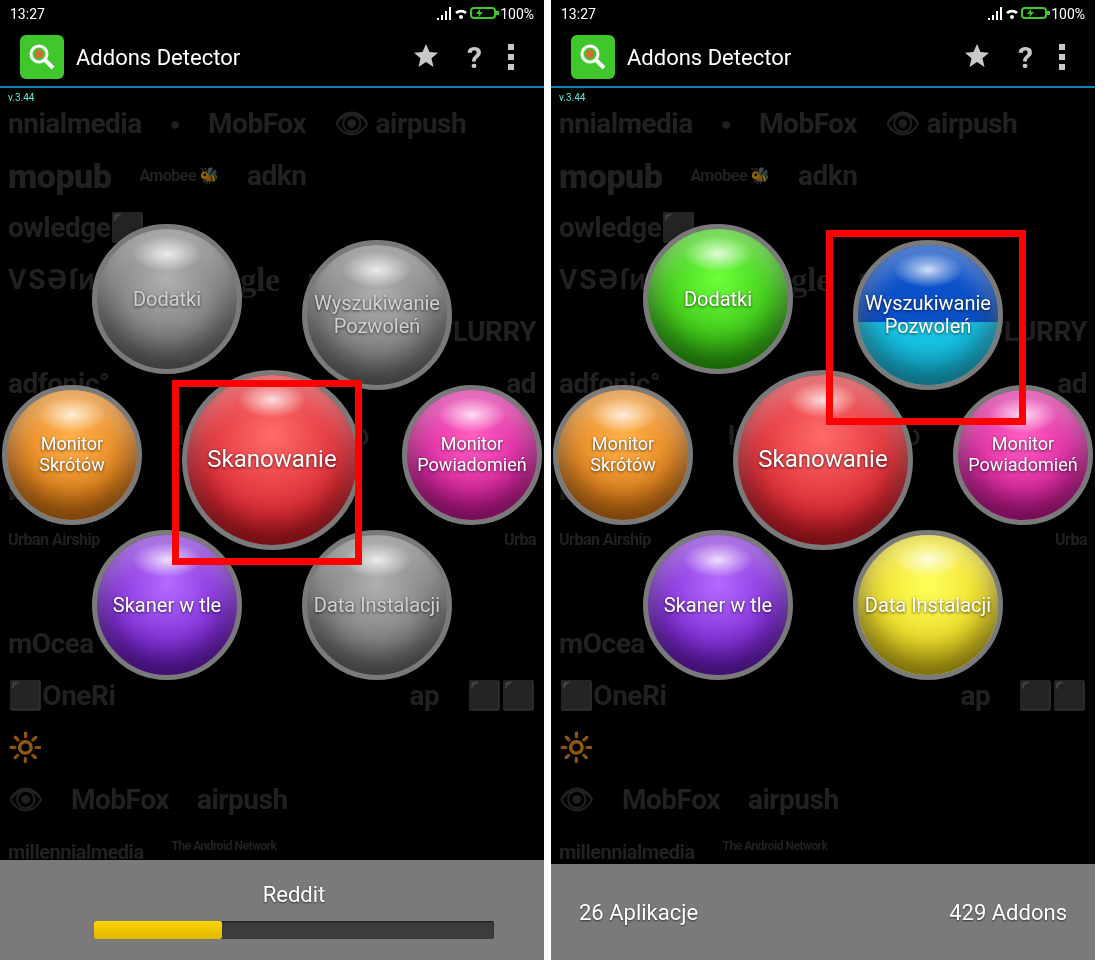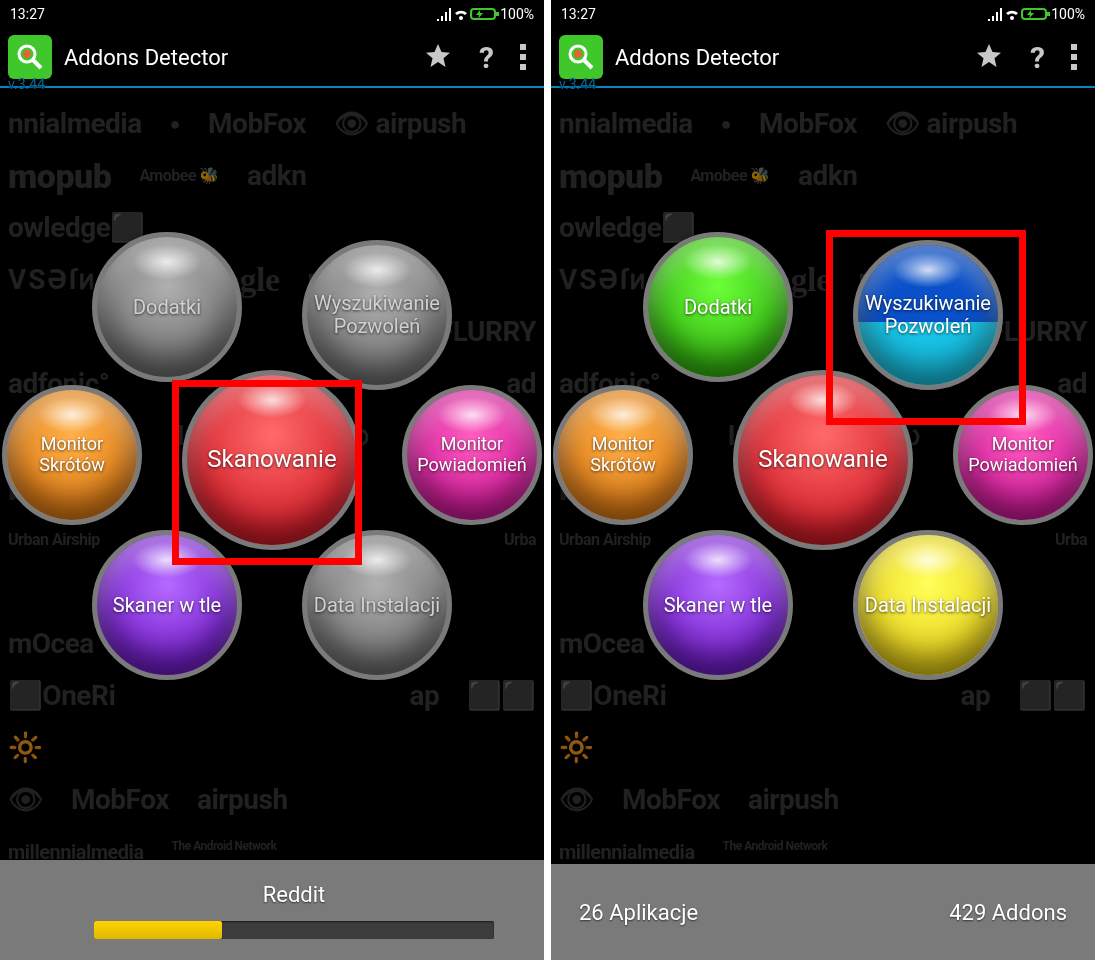--- a/index.html
+++ b/index.html
@@ -23,41 +23,41 @@
   .statusbar {
     height: 28px;
     background: #000;
     display: flex;
     align-items: center;
     justify-content: space-between;
     padding: 0 10px;
     font-size: 14px;
     color: #fff;
   }
-  .status-right { display:flex; align-items:center; }
+  .status-right { display:flex; align-items:flex-start; }
   .appbar {
     height: 60px;
     background: #000;
     display: flex;
     align-items: center;
-    padding: 0 8px;
+    padding: 0 20px;
     gap: 12px;
     border-bottom: 2px solid #0a84c1;
   }
   .app-icon {
     width: 44px; height: 44px;
     background: #3fc72c;
     border-radius: 6px;
     display: flex; align-items:center; justify-content:center;
   }
   .app-title { font-size: 22px; font-weight: 400; }
   .appbar-actions { margin-left:auto; display:flex; align-items:center; gap:26px; padding-right:8px;}
   .version {
-    position:absolute; top:76px; left:8px;
-    font-size:14px; color:#0369a1; text-shadow:0 1px 2px #000;
+    position:absolute; top:92px; left:8px;
+    font-size:10px; color:#5eead4; text-shadow:0 1px 2px #000;
   }
   .bg-logos {
     position:absolute; inset:88px 0 0 0;
     color:#3c3c3c;
     font-size:28px;
     line-height:1.6;
     padding:10px 0 0 0;
     overflow:hidden;
     font-weight:700;
     letter-spacing:-0.5px;
@@ -87,21 +87,21 @@
   .orb::before{
     content:'';
     position:absolute;
     top:7px; left:50%; transform:translateX(-50%);
     width:70px; height:36px;
     background:radial-gradient(ellipse at center, rgba(255,255,255,0.8), rgba(255,255,255,0) 70%);
     border-radius:50%;
     pointer-events:none;
   }
   .orb.center { width:180px; height:180px; left:150px; top:150px; font-size:24px;}
-  .orb.pos-tl { left:60px;  top:12px; }
+  .orb.pos-tl { left:60px;  top:4px; }
   .orb.pos-tr { left:270px; top:20px; }
   .orb.pos-l  { left:-30px; top:165px; width:140px; height:140px; font-size:18px;}
   .orb.pos-r  { left:370px; top:165px; width:140px; height:140px; font-size:18px;}
   .orb.pos-bl { left:60px;  top:310px;justify-content:center; }
   .orb.pos-br { left:270px; top:310px; }
 
   .c-gray   { background: radial-gradient(circle at 50% 35%, #b0b0b0, #5a5a5a); color:#d0d0d0;}
   .c-green  { background: radial-gradient(circle at 50% 35%, #6cff3a, #1e9e00); }
   .c-orange { background: radial-gradient(circle at 50% 35%, #ffb04a, #d66a00); }
   .c-red    { background: radial-gradient(circle at 50% 35%, #ff6a6a, #c20010); }

